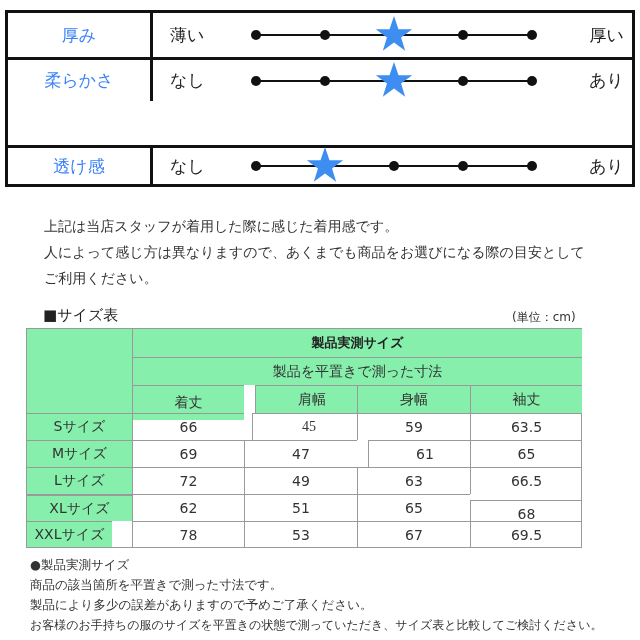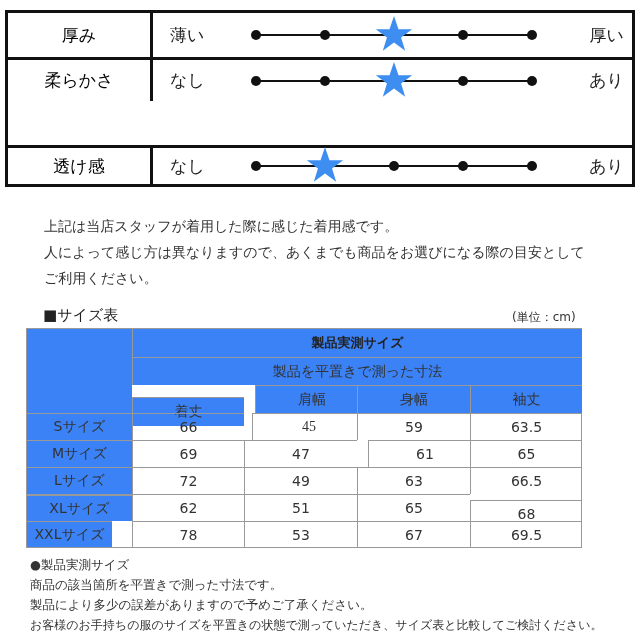--- a/index.html
+++ b/index.html
@@ -7,21 +7,21 @@
          font-family:"DejaVu Sans","Liberation Sans",sans-serif; color:#222; }
 
   
   .feel { position:absolute; left:5px; top:10px; width:630px; height:177px;
           border:3px solid #111; box-sizing:border-box; }
   .feel-row { position:absolute; left:0; right:0; height:44px; box-sizing:border-box; }
   .feel-row + .feel-row { border-top:3px solid #111; }
   .feel-label { position:absolute; left:0; top:0; width:145px; height:100%;
                 border-right:3px solid #111; box-sizing:border-box;
                 display:flex; align-items:center; justify-content:center;
-                font-size:17px; color:#000000; }
+                font-size:17px; color:#3b82f6; }
   .feel-low { position:absolute; left:162px; top:0; height:100%;
               display:flex; align-items:center; font-size:17px; color:#222; }
   .feel-high { position:absolute; right:8px; top:0; height:100%;
                display:flex; align-items:center; font-size:17px; color:#222; }
   .scale { position:absolute; left:248px; top:0; width:276px; height:100%; }
   .scale-line { position:absolute; left:0; right:0; top:50%; height:2px;
                 margin-top:-1px; background:#111; }
   .dot { position:absolute; top:50%; width:10px; height:10px; margin:-5px 0 0 -5px;
          border-radius:50%; background:#111; }
   .star { position:absolute; top:50%; width:38px; height:36px; margin:-19px 0 0 -19px; }
@@ -30,21 +30,21 @@
   .note { position:absolute; left:44px; font-size:14px; color:#333; white-space:nowrap; }
 
   .size-title { position:absolute; left:43px; top:306px; font-size:15px; color:#222; }
   .size-unit { position:absolute; left:512px; top:309px; font-size:12px; color:#333; }
 
   
   .size { position:absolute; left:26px; top:328px; width:556px; height:220px;
           border:1px solid #999; box-sizing:border-box; background:#fff; }
   .cell { position:absolute; box-sizing:border-box; display:flex; align-items:center;
           justify-content:center; font-size:14px; color:#333; }
-  .gray { background:#3b82f6; }
+  .gray { background:#86efac; }
   .bl { border-left:1px solid #999; }
   .bt { border-top:1px solid #999; }
   .bold { font-weight:bold; font-size:13px; color:#222; }
 
   .foot { position:absolute; left:30px; font-size:12.5px; color:#333; white-space:nowrap; }
 </style>
 </head>
 <body>
 
 <div class="feel">
@@ -106,21 +106,21 @@
 <div class="size-title">■サイズ表</div>
 <div class="size-unit">(単位：cm)</div>
 
 <div class="size">
 
   <div class="cell gray" style="left:0; top:0; width:105px; height:84px;"></div>
 
   <div class="cell gray bl bold" style="left:105px; top:0; width:450px; height:28px;">製品実測サイズ</div>
   <div class="cell gray bl bt" style="left:105px; top:28px; width:450px; height:28px;">製品を平置きで測った寸法</div>
 
-  <div class="cell gray bl bt" style="left:105px; top:56px; width:112px; height:29px;margin-top:12px;">着丈</div>
+  <div class="cell gray bl bt" style="left:105px; top:56px; width:112px; height:35px;">着丈</div>
   <div class="cell gray bl bt" style="left:228px; top:56px; width:113px; height:29px;">肩幅</div>
   <div class="cell gray bl bt" style="left:330px; top:56px; width:113px; height:29px;">身幅</div>
   <div class="cell gray bl bt" style="left:443px; top:56px; width:112px; height:29px;">袖丈</div>
 
   <div class="cell gray bt" style="left:0; top:84px; width:105px; height:27px;">Sサイズ</div>
   <div class="cell bl bt" style="left:105px; top:84px; width:112px; height:27px;">66</div>
   <div class="cell bl bt" style="left:225px; top:84px; width:113px; height:27px;font-family:Liberation Serif, serif;">45</div>
   <div class="cell bl bt" style="left:330px; top:84px; width:113px; height:27px;">59</div>
   <div class="cell bl bt" style="left:443px; top:84px; width:112px; height:27px;">63.5</div>
 

